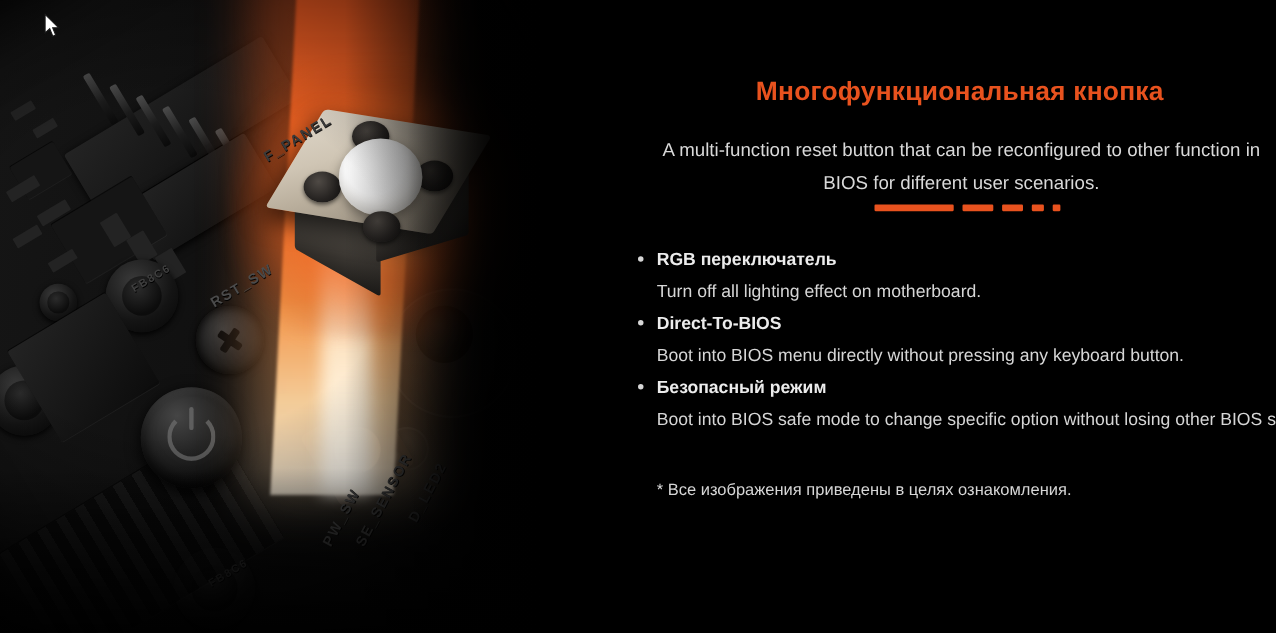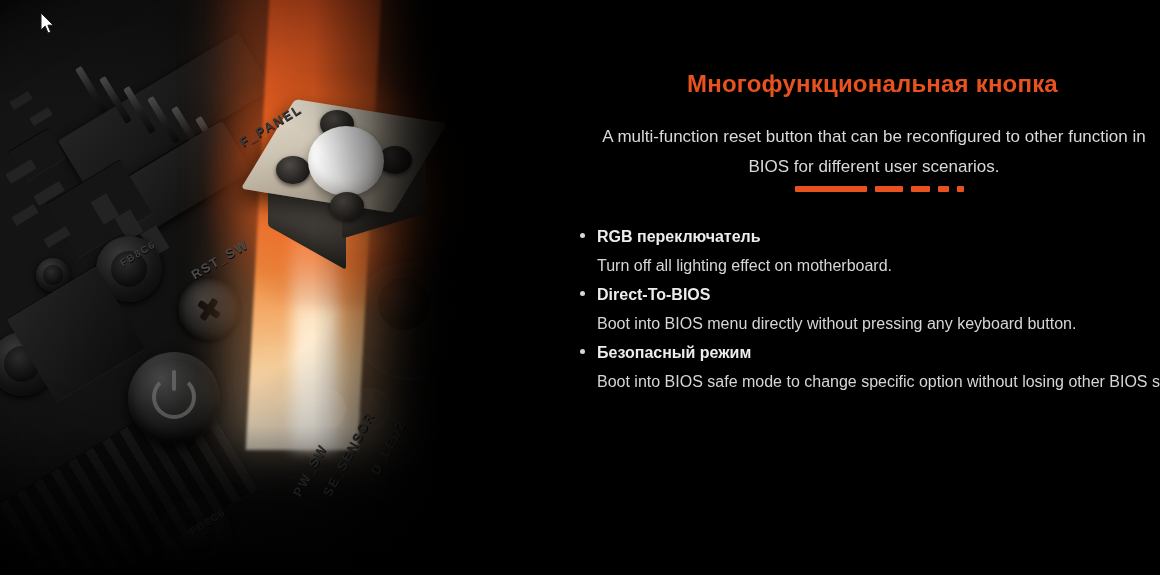--- a/index.html
+++ b/index.html
@@ -466,15 +466,16 @@
       </div>
 
       <div class="bullet-row">
         <span class="dot"></span>
         <div class="b-title">Безопасный режим</div>
         <div class="b-desc">Boot into BIOS safe mode to change specific option without losing other BIOS settings.</div>
       </div>
 
     </div>
 
+    <div class="footnote">* Все изображения приведены в целях ознакомления.</div>
   </div>
 
 </div>
 
 </body></html>

